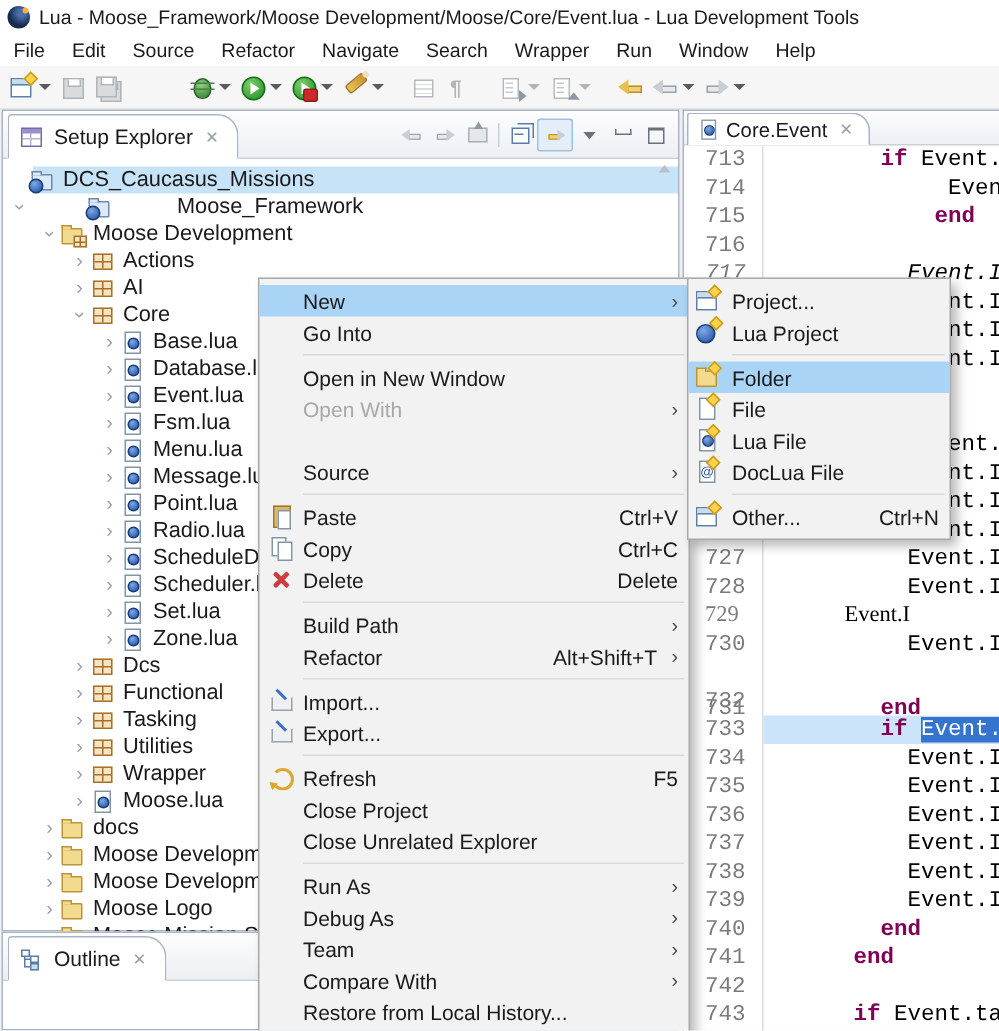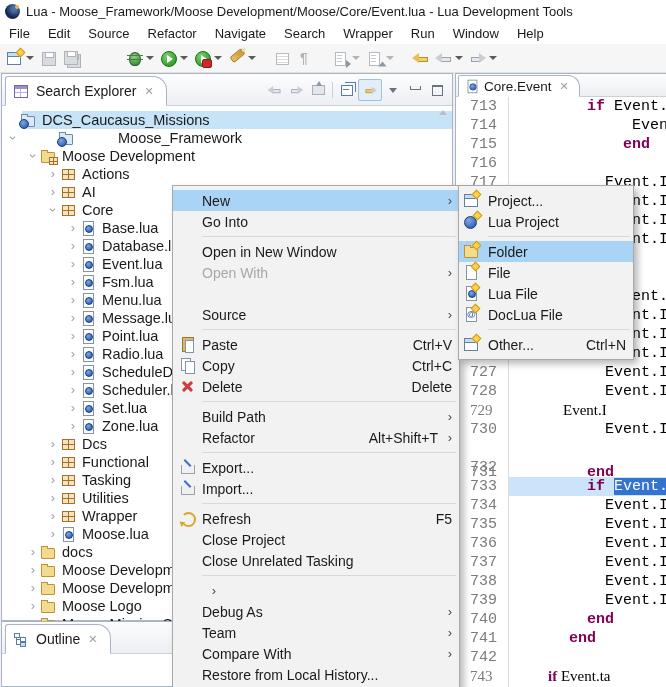--- a/index.html
+++ b/index.html
@@ -252,21 +252,21 @@
 </div>
 
 <div id="workbench">
 
   <div id="explorer" class="panel">
     <div class="phead">
       <div class="ptab">
         <span class="ticon" style="margin-right:6px">
             <span class="gridtab"></span>
           </span>
-        <span>Search Explorer</span>
+        <span>Setup Explorer</span>
         <span class="tabx">✕</span>
       </div>
       <div class="vtools">
         <span class="vt mini-arr arr-l">
             <span class="g16 arr-l">
               <span class="arrshaft"></span>
               <span class="arrhead"></span>
             </span>
           </span>
         <span class="vt mini-arr arr-r">
@@ -562,21 +562,21 @@
           </span>
         <span>Core.Event</span>
         <span class="tabx">✕</span>
       </div>
     </div>
     <div id="edbody">
         <div class="cl" style="top: 0px;"><span class="ln">713</span><span class="ct"><span>      </span><span class="k">if</span><span> Event.</span></span></div>
         <div class="cl" style="top: 19px;"><span class="ln">714</span><span class="ct"><span>           Event.</span></span></div>
         <div class="cl" style="top: 38px;"><span class="ln">715</span><span class="ct"><span>          </span><span class="k">end</span></span></div>
         <div class="cl" style="top: 57px;"><span class="ln">716</span><span class="ct"></span></div>
-        <div class="cl" style="top: 76px;"><span class="ln">717</span><span class="ct"><span>        Event.I</span></span></div>
+        <div class="cl" style="top: 76px; font-style: italic;"><span class="ln">717</span><span class="ct"><span>        Event.I</span></span></div>
         <div class="cl" style="top: 95px;"><span class="ln">718</span><span class="ct"><span>        Event.I</span></span></div>
         <div class="cl" style="top: 114px;"><span class="ln">719</span><span class="ct"><span>        Event.I</span></span></div>
         <div class="cl" style="top: 133px;"><span class="ln">720</span><span class="ct"><span>        Event.I</span></span></div>
         <div class="cl" style="top: 152px;"><span class="ln">721</span><span class="ct"></span></div>
         <div class="cl" style="top: 171px;"><span class="ln">722</span><span class="ct"></span></div>
         <div class="cl" style="top: 190px;"><span class="ln">723</span><span class="ct"><span>      </span><span class="k">if</span><span> Event.</span></span></div>
         <div class="cl" style="top: 209px;"><span class="ln">724</span><span class="ct"><span>        Event.I</span></span></div>
         <div class="cl" style="top: 228px;"><span class="ln">725</span><span class="ct"><span>        Event.I</span></span></div>
         <div class="cl" style="top: 247px;"><span class="ln">726</span><span class="ct"><span>        Event.I</span></span></div>
         <div class="cl" style="top: 266px;"><span class="ln">727</span><span class="ct"><span>        Event.I</span></span></div>
@@ -589,21 +589,21 @@
         <div class="cl" style="top: 380px;"><span class="ln">733</span><span class="ct"><span>      </span><span class="k">if</span><span> </span><span class="s">Event.</span></span></div>
         <div class="cl" style="top: 399px;"><span class="ln">734</span><span class="ct"><span>        Event.I</span></span></div>
         <div class="cl" style="top: 418px;"><span class="ln">735</span><span class="ct"><span>        Event.I</span></span></div>
         <div class="cl" style="top: 437px;"><span class="ln">736</span><span class="ct"><span>        Event.I</span></span></div>
         <div class="cl" style="top: 456px;"><span class="ln">737</span><span class="ct"><span>        Event.I</span></span></div>
         <div class="cl" style="top: 475px;"><span class="ln">738</span><span class="ct"><span>        Event.I</span></span></div>
         <div class="cl" style="top: 494px;"><span class="ln">739</span><span class="ct"><span>        Event.I</span></span></div>
         <div class="cl" style="top: 513px;"><span class="ln">740</span><span class="ct"><span>      </span><span class="k">end</span></span></div>
         <div class="cl" style="top: 532px;"><span class="ln">741</span><span class="ct"><span>    </span><span class="k">end</span></span></div>
         <div class="cl" style="top: 551px;"><span class="ln">742</span><span class="ct"></span></div>
-        <div class="cl" style="top: 570px; font-family: Liberation Serif, serif;"><span class="ln">743</span><span class="ct"><span>    </span><span class="k">if</span><span> Event.ta</span></span></div>
+        <div class="cl" style="top: 570px;"><span class="ln">743</span><span class="ct"><span>    </span><span class="k">if</span><span> Event.ta</span></span></div>
       </div>
   </div>
 
   <div id="ctx" class="menu">
       <div class="mi hl">
         <span class="mico"></span>
         <span class="lbl">New</span>
         <span class="subarr">›</span>
       </div>
       <div class="mi">
@@ -664,53 +664,54 @@
       </div>
       <div class="mi">
         <span class="mico"></span>
         <span class="lbl">Refactor</span>
         <span class="acc">Alt+Shift+T</span>
         <span class="subarr">›</span>
       </div>
       <div class="msep"></div>
       <div class="mi">
         <span class="mico">
+          <span class="impex imp">
+            <i></i>
+          </span>
+        </span>
+        <span class="lbl">Import...</span>
+      </div>
+      <div class="mi">
+        <span class="mico">
           <span class="impex exp">
             <i></i>
           </span>
         </span>
         <span class="lbl">Export...</span>
       </div>
-      <div class="mi">
-        <span class="mico">
-          <span class="impex imp">
-            <i></i>
-          </span>
-        </span>
-        <span class="lbl">Import...</span>
-      </div>
       <div class="msep"></div>
       <div class="mi">
         <span class="mico">
           <span class="refr"></span>
         </span>
         <span class="lbl">Refresh</span>
         <span class="acc">F5</span>
       </div>
       <div class="mi">
         <span class="mico"></span>
         <span class="lbl">Close Project</span>
       </div>
       <div class="mi">
         <span class="mico"></span>
-        <span class="lbl">Close Unrelated Tasking</span>
+        <span class="lbl">Close Unrelated Explorer</span>
       </div>
       <div class="msep"></div>
       <div class="mi">
         <span class="mico"></span>
+        <span class="lbl">Run As</span>
         <span class="subarr">›</span>
       </div>
       <div class="mi">
         <span class="mico"></span>
         <span class="lbl">Debug As</span>
         <span class="subarr">›</span>
       </div>
       <div class="mi">
         <span class="mico"></span>
         <span class="lbl">Team</span>

